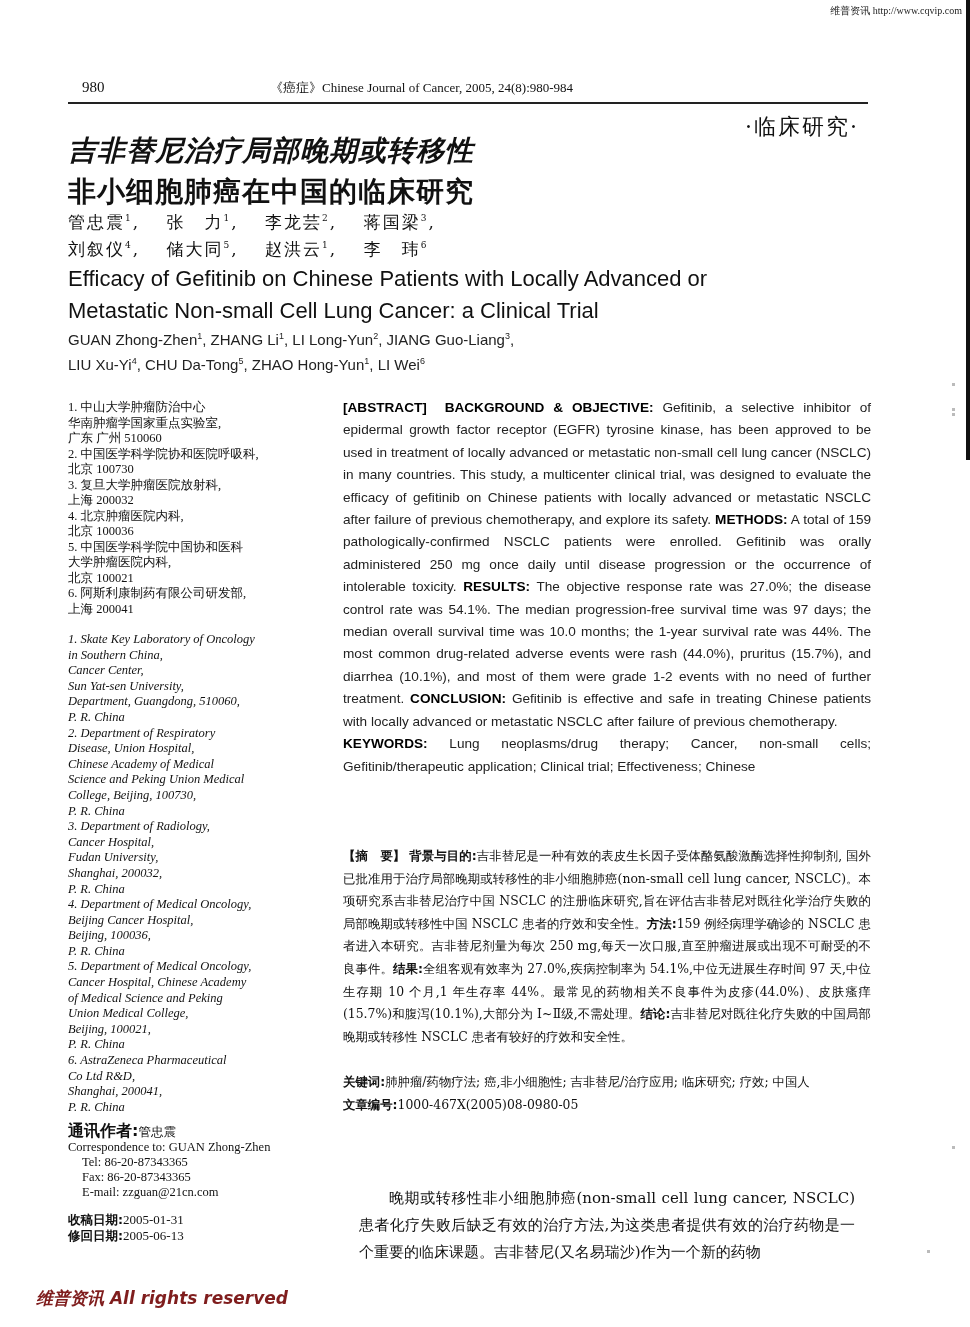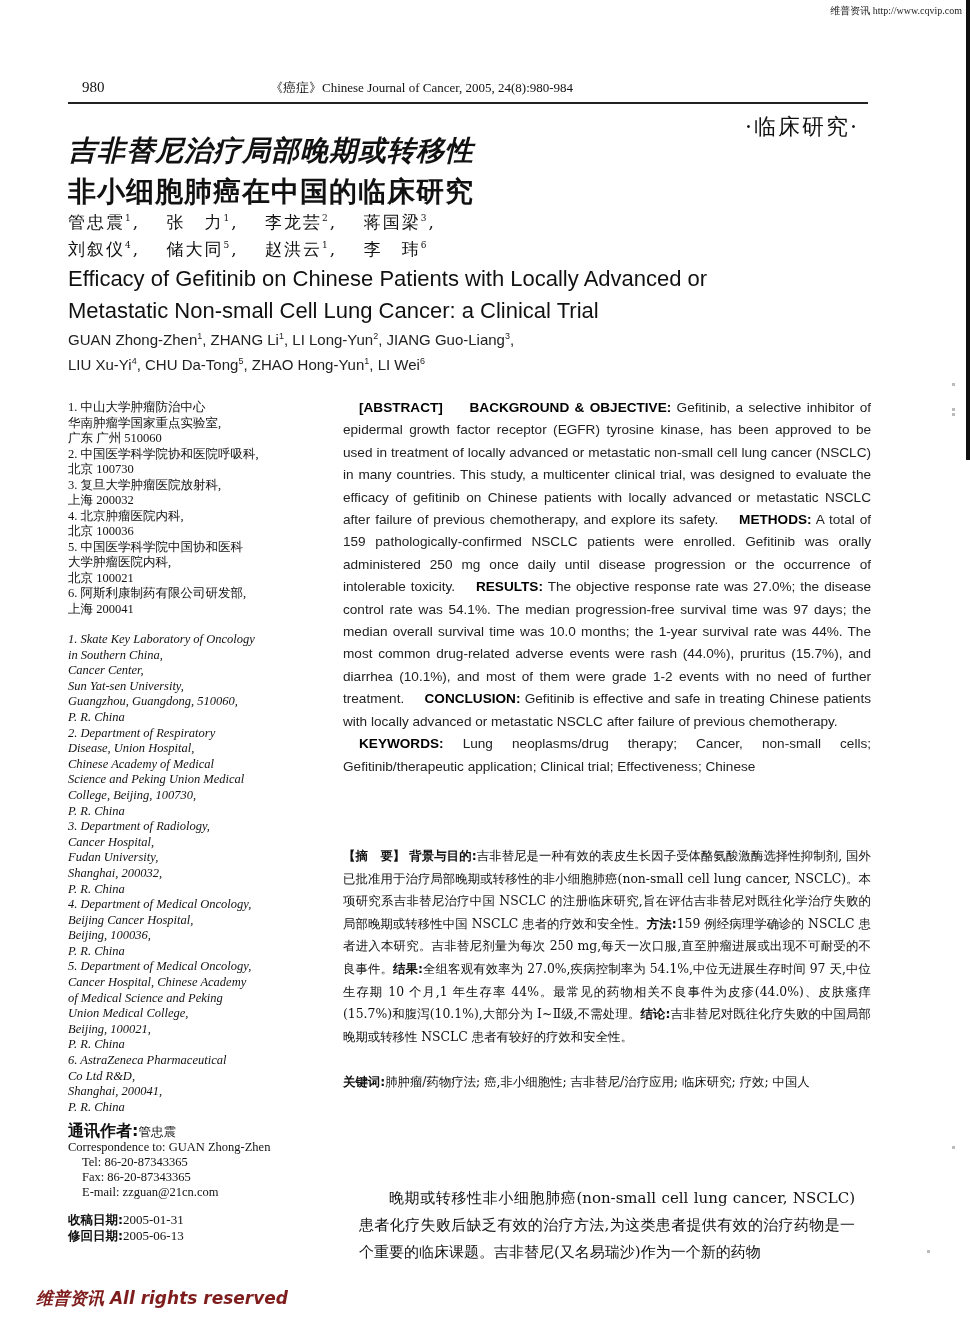--- a/index.html
+++ b/index.html
@@ -32,21 +32,21 @@
   .left-col { left: 68px; width: 240px; font-family: "Liberation Serif", serif; }
   .aff-cn { top: 400px; font-size: 12.5px; line-height: 15.5px; }
   .aff-en { top: 632px; font-size: 12.5px; line-height: 15.6px; font-style: italic; }
   .corr { top: 1123px; font-size: 12.5px; line-height: 15px; }
   .corr .label { font-weight: bold; font-family: "DejaVu Sans", sans-serif; font-size: 16px; }
   .corr .indent { padding-left: 14px; }
   .dates { top: 1212px; font-size: 13px; line-height: 16px; }
   .dates .label { font-weight: bold; font-family: "DejaVu Sans", sans-serif; font-size: 12.5px; }
 
   .abstract-en { left: 343px; top: 397px; width: 528px; font-family: "Liberation Sans", sans-serif; font-size: 13.6px; line-height: 22.4px; text-align: justify; color: #222; }
-  .abstract-en b { color: #000; margin-left: 16px; }
+  .abstract-en b { color: #000; }
   .abstract-cn { left: 343px; top: 845px; width: 528px; font-family: "DejaVu Serif", serif; font-size: 12.4px; line-height: 22.6px; text-align: justify; }
   .abstract-cn b { font-family: "DejaVu Sans", sans-serif; font-weight: bold; }
   .meta-cn { left: 343px; top: 1071px; width: 528px; font-family: "DejaVu Serif", serif; font-size: 12.4px; line-height: 22.6px; }
   .meta-cn b { font-family: "DejaVu Sans", sans-serif; font-weight: bold; }
   .meta-row span.gap { display: inline-block; width: 52px; }
   .body-cn { left: 343px; top: 1169px; width: 528px; font-family: "DejaVu Serif", serif; font-size: 15px; line-height: 27px; text-align: justify; }
   .body-cn p { margin: 16px; text-indent: 2em; }
   .footer-wm { left: 36px; top: 1287px; font-size: 17px; color: #7f1d1d; font-family: "DejaVu Sans", sans-serif; font-weight: bold; font-style: italic; }
   .speck { position: absolute; width: 3px; height: 3px; background: #bbb; }
 </style>
@@ -108,21 +108,21 @@
     <div>大学肿瘤医院内科,</div>
     <div>北京 100021</div>
     <div>6. 阿斯利康制药有限公司研发部,</div>
     <div>上海 200041</div>
   </div>
 <div class="abs left-col aff-en">
     <div>1. Skate Key Laboratory of Oncology</div>
     <div>in Southern China,</div>
     <div>Cancer Center,</div>
     <div>Sun Yat-sen University,</div>
-    <div>Guangzhou, Guangdong, 510060,</div>
+    <div>Department, Guangdong, 510060,</div>
     <div>P. R. China</div>
     <div>2. Department of Respiratory</div>
     <div>Disease, Union Hospital,</div>
     <div>Chinese Academy of Medical</div>
     <div>Science and Peking Union Medical</div>
     <div>College, Beijing, 100730,</div>
     <div>P. R. China</div>
     <div>3. Department of Radiology,</div>
     <div>Cancer Hospital,</div>
     <div>Fudan University,</div>
@@ -166,20 +166,21 @@
   <b>KEYWORDS:</b><span> Lung neoplasms/drug therapy; Cancer, non-small cells; Gefitinib/therapeutic application; Clinical trial; Effectiveness; Chinese</span>
 </div>
 
 <div class="abs abstract-cn">
   <b>【摘　要】</b>
   <b> 背景与目的:</b><span>吉非替尼是一种有效的表皮生长因子受体酪氨酸激酶选择性抑制剂, 国外已批准用于治疗局部晚期或转移性的非小细胞肺癌(non-small cell lung cancer, NSCLC)。本项研究系吉非替尼治疗中国 NSCLC 的注册临床研究,旨在评估吉非替尼对既往化学治疗失败的局部晚期或转移性中国 NSCLC 患者的疗效和安全性。</span><b>方法:</b><span>159 例经病理学确诊的 NSCLC 患者进入本研究。吉非替尼剂量为每次 250 mg,每天一次口服,直至肿瘤进展或出现不可耐受的不良事件。</span><b>结果:</b><span>全组客观有效率为 27.0%,疾病控制率为 54.1%,中位无进展生存时间 97 天,中位生存期 10 个月,1 年生存率 44%。最常见的药物相关不良事件为皮疹(44.0%)、皮肤瘙痒(15.7%)和腹泻(10.1%),大部分为 Ⅰ~Ⅱ级,不需处理。</span><b>结论:</b><span>吉非替尼对既往化疗失败的中国局部晚期或转移性 NSCLC 患者有较好的疗效和安全性。</span>
 </div>
 
 <div class="abs meta-cn">
   <div><b>关键词:</b><span>肺肿瘤/药物疗法; 癌,非小细胞性; 吉非替尼/治疗应用; 临床研究; 疗效; 中国人</span></div>
+  <div><b>文章编号:</b><span>1000-467X(2005)08-0980-05</span></div>
 </div>
 
 <div class="abs body-cn">
   <p>晚期或转移性非小细胞肺癌(non-small cell lung cancer, NSCLC)患者化疗失败后缺乏有效的治疗方法,为这类患者提供有效的治疗药物是一个重要的临床课题。吉非替尼(又名易瑞沙)作为一个新的药物</p>
 </div>
 
 <div class="abs footer-wm">维普资讯 All rights reserved</div>
 
 <div class="speck" style="left:952px;top:383px"></div>
 <div class="speck" style="left:952px;top:408px"></div>

